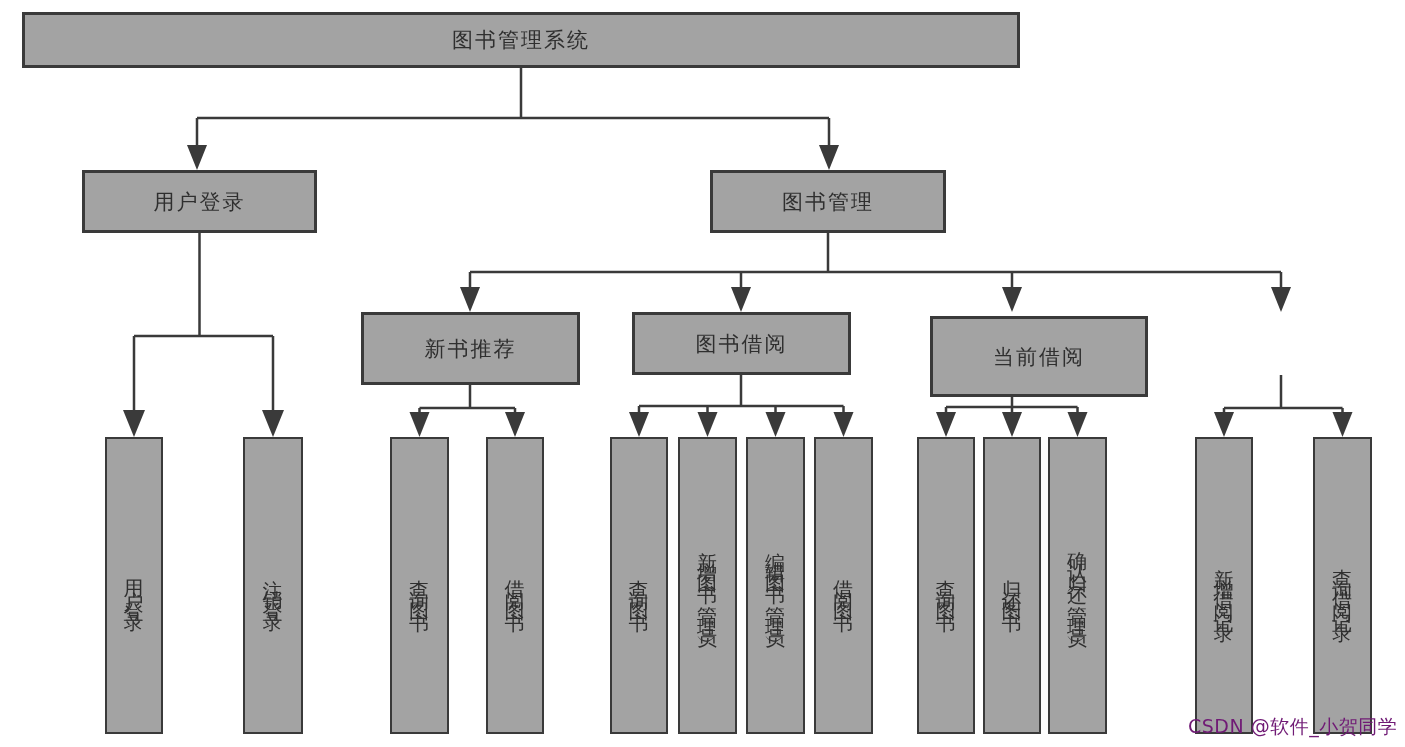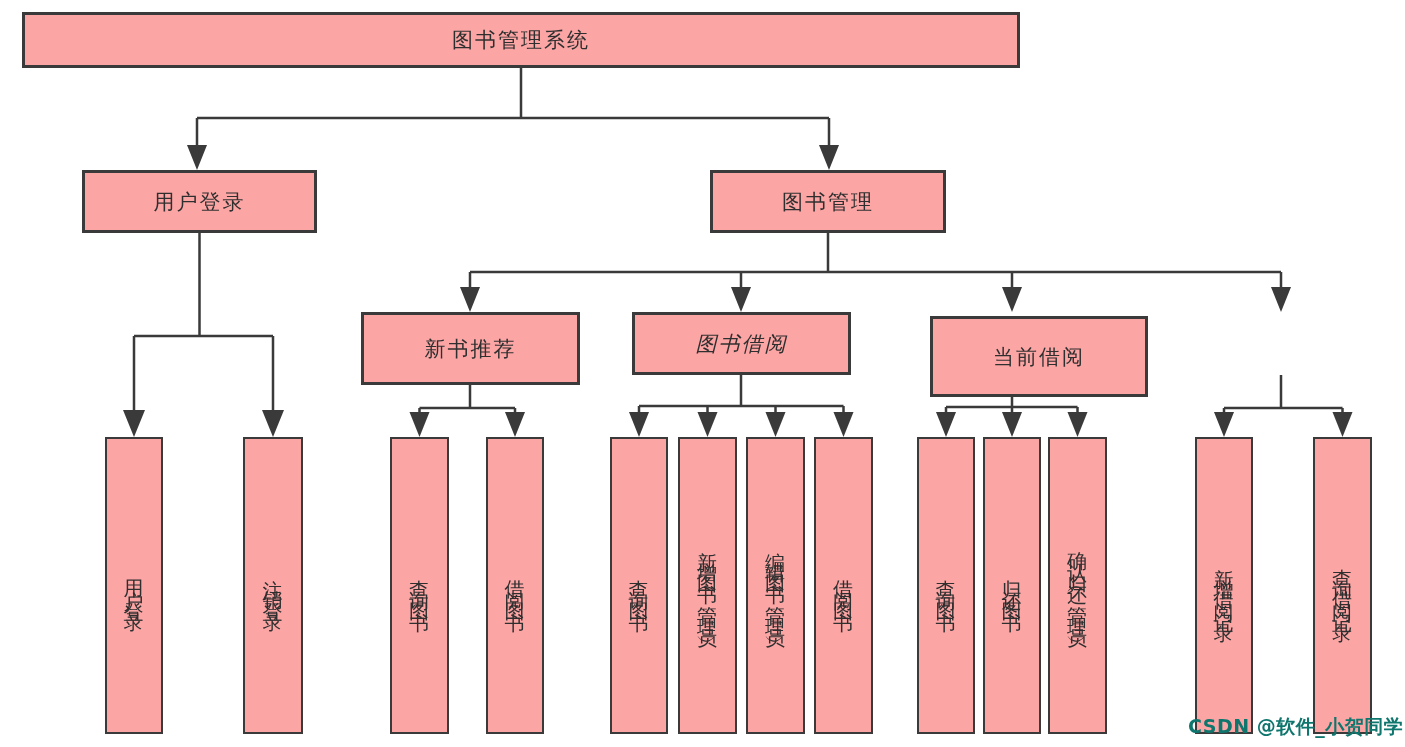--- a/index.html
+++ b/index.html
@@ -18,21 +18,21 @@
   .connectors {
     position: absolute;
     left: 0;
     top: 0;
     z-index: 1;
   }
   .node {
     position: absolute;
     box-sizing: border-box;
     border: 3px solid #3a3a3a;
-    background: #fca5a5;
+    background: #a3a3a3;
     display: flex;
     align-items: center;
     justify-content: center;
     z-index: 2;
   }
   .node .lbl {
     color: #2f2f2f;
     font-size: 21px;
     letter-spacing: 2px;
     white-space: nowrap;
@@ -49,25 +49,24 @@
     font-size: 20px;
     letter-spacing: 11px;
     line-height: 1;
     white-space: nowrap;
   }
   .watermark {
     position: absolute;
     left: 1188px;
     top: 714px;
     font-size: 19px;
-    color: #0f766e;
+    color: #701a75;
     letter-spacing: 0.5px;
     white-space: nowrap;
     z-index: 4;
-    font-weight: bold;
   }
 </style>
 </head>
 <body>
 
 <div class="stage">
 
   <svg class="connectors" width="1405" height="747" viewBox="0 0 1405 747">
     <g stroke="#3a3a3a" stroke-width="2.5" fill="none">
       <path d="M521 68 V118 M197 118 H829 M197 118 V150 M829 118 V150"></path>
@@ -108,21 +107,21 @@
   <div class="node" style="left:82px; top:170px; width:235px; height:63px;">
     <span class="lbl">用户登录</span>
   </div>
   <div class="node" style="left:710px; top:170px; width:236px; height:63px;">
     <span class="lbl">图书管理</span>
   </div>
 
   <div class="node" style="left:361px; top:312px; width:219px; height:73px;">
     <span class="lbl">新书推荐</span>
   </div>
-  <div class="node" style="left:632px; top:312px; width:219px; height:63px;font-style:italic;">
+  <div class="node" style="left:632px; top:312px; width:219px; height:63px;">
     <span class="lbl">图书借阅</span>
   </div>
   <div class="node" style="left:903px; top:316px; width:218px; height:81px;margin-left:27px;">
     <span class="lbl">当前借阅</span>
   </div>
 
   <div class="node leaf" style="left:105px; width:58px;">
     <span class="vlbl">用户登录</span>
   </div>
   <div class="node leaf" style="left:243px; width:60px;">

